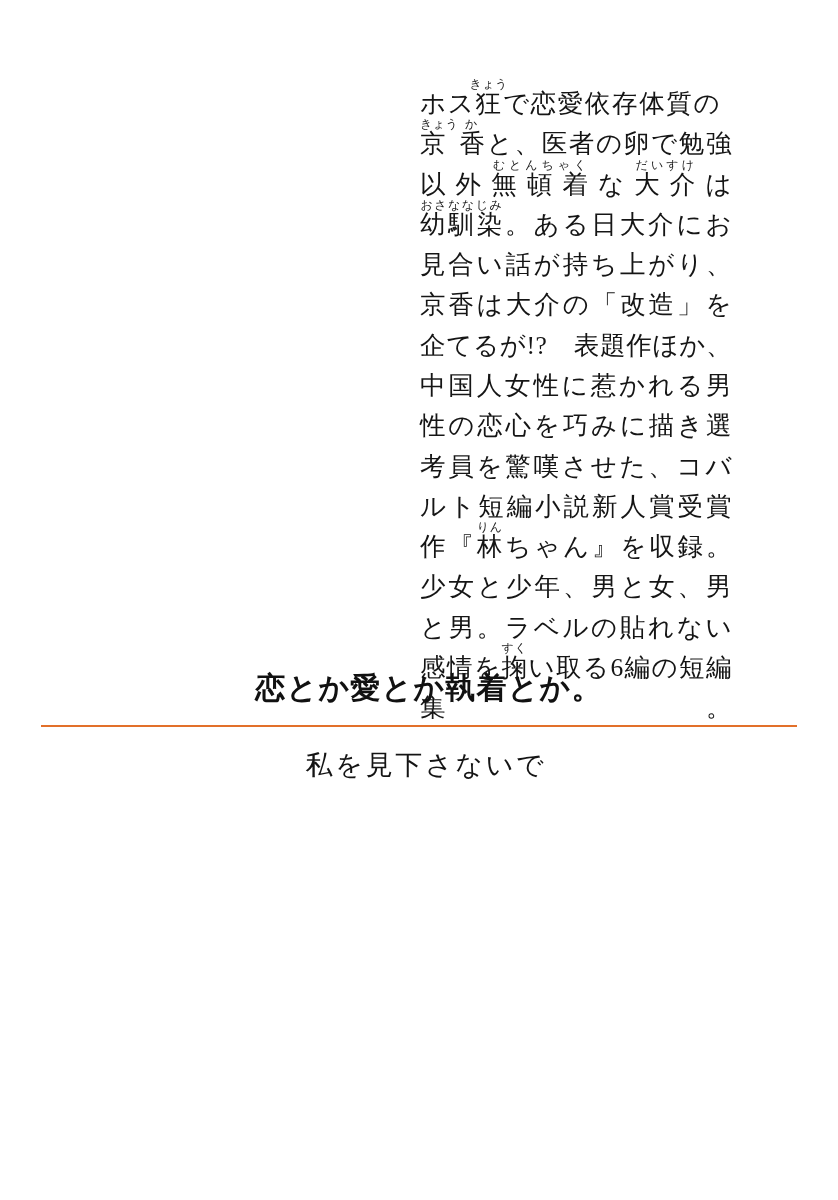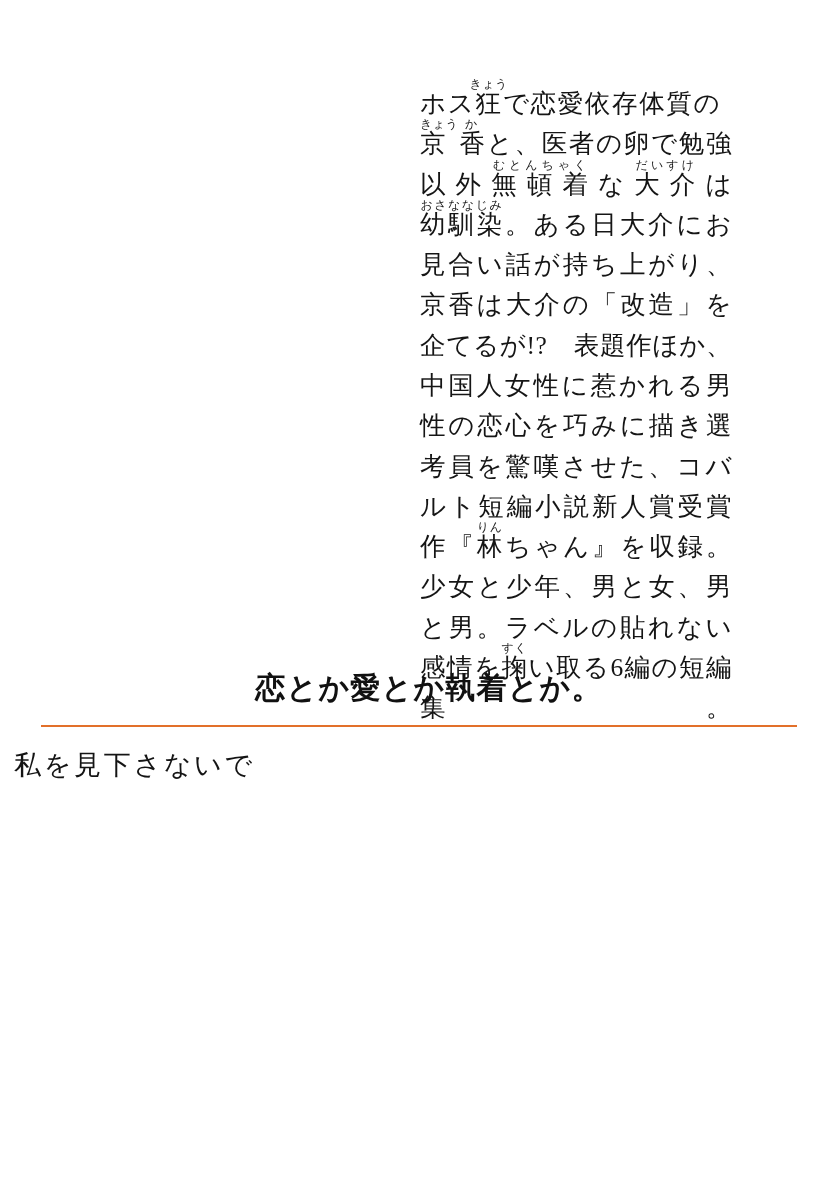--- a/index.html
+++ b/index.html
@@ -71,20 +71,21 @@
     margin: 0 0 16px 0;
     padding-left: 20px;
   }
   .rule {
     height: 2px;
     background: #e2702a;
     margin: 0 auto;
     width: 756px;
   }
   .sub-title {
+    text-align: center;
     font-size: 27px;
     letter-spacing: 0.10em;
     color: #141414;
     font-family: "Liberation Serif", "DejaVu Serif", serif;
     margin: 20px 0 0 0;
     padding-left: 14px;
   }
 </style>
 </head>
 <body>

